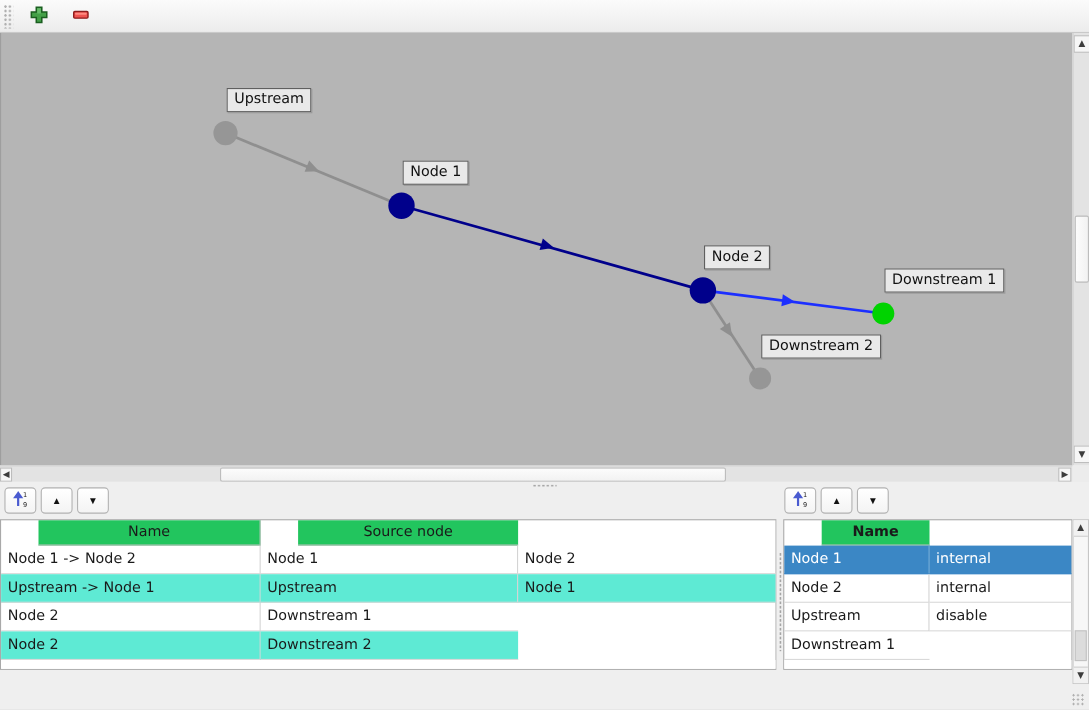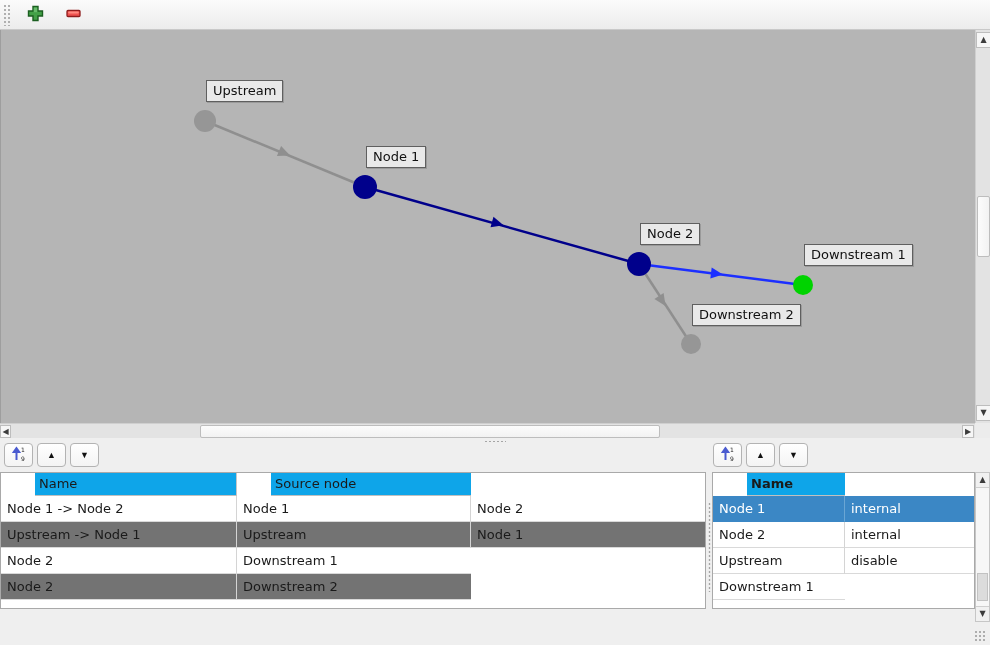--- a/index.html
+++ b/index.html
@@ -51,27 +51,27 @@
 
   
   .ptools { top:443px; height:25px; display:flex; gap:4px; }
   .pbtn { width:29px; height:24px; background:linear-gradient(#ffffff,#f4f4f4);
     border:1px solid #b3b3b3; border-radius:4px; display:flex; align-items:center;
     justify-content:center; cursor:pointer; font-size:9px; color:#111; padding:0; }
 
   
   .tbl { background:#fff; border:1px solid #a9a9a9; }
   .tr { display:grid; }
-  .th { background:#0ea5e9; border-bottom:1px solid #c0c0c0; border-right:1px solid #c6c6c6;
-    text-align:left; padding:3px 4px; height:23px;margin-left:34px; }
+  .th { background:#22c55e; border-bottom:1px solid #c0c0c0; border-right:1px solid #c6c6c6;
+    text-align:center; padding:3px 4px; height:23px;margin-left:34px; }
   .th:last-child { border-right:none; }
   .td { padding:0 6px; display:flex; align-items:center; border-right:1px solid #d4d4d4;
     border-bottom:1px solid #d9d9d9; height:26px; white-space:nowrap; overflow:hidden; }
   .td:last-child { border-right:none; }
-  .tr.alt .td { background:#737373; }
+  .tr.alt .td { background:#5eead4; }
   .tr.sel .td { background:#3b87c5; color:#fff; border-right-color:#6aa6d4; border-bottom-color:#3b87c5; }
   .filler { height:8px; background:#fff; }
   .left-tbl { left:0; top:472px; width:706px; }
   .left-tbl .tr { grid-template-columns:236px 234px 234px; }
   .right-tbl { left:712px; top:472px; width:263px; }
   .right-tbl .tr { grid-template-columns:132px 129px; }
   .right-tbl .th { font-weight:bold; }
 
   
   .tscroll { left:975px; top:472px; width:15px; height:150px; background:#f7f7f7; border:1px solid #c6c6c6; }

